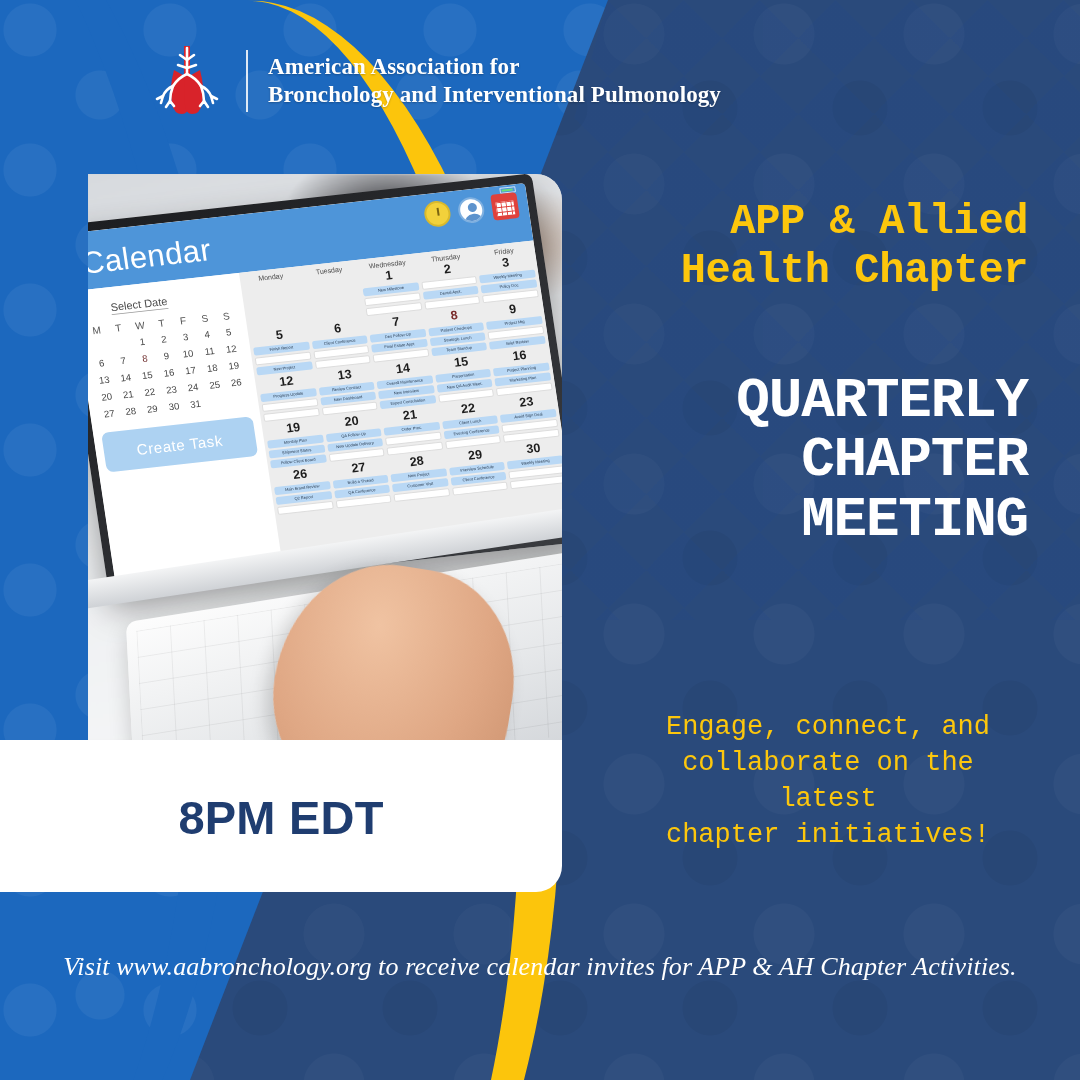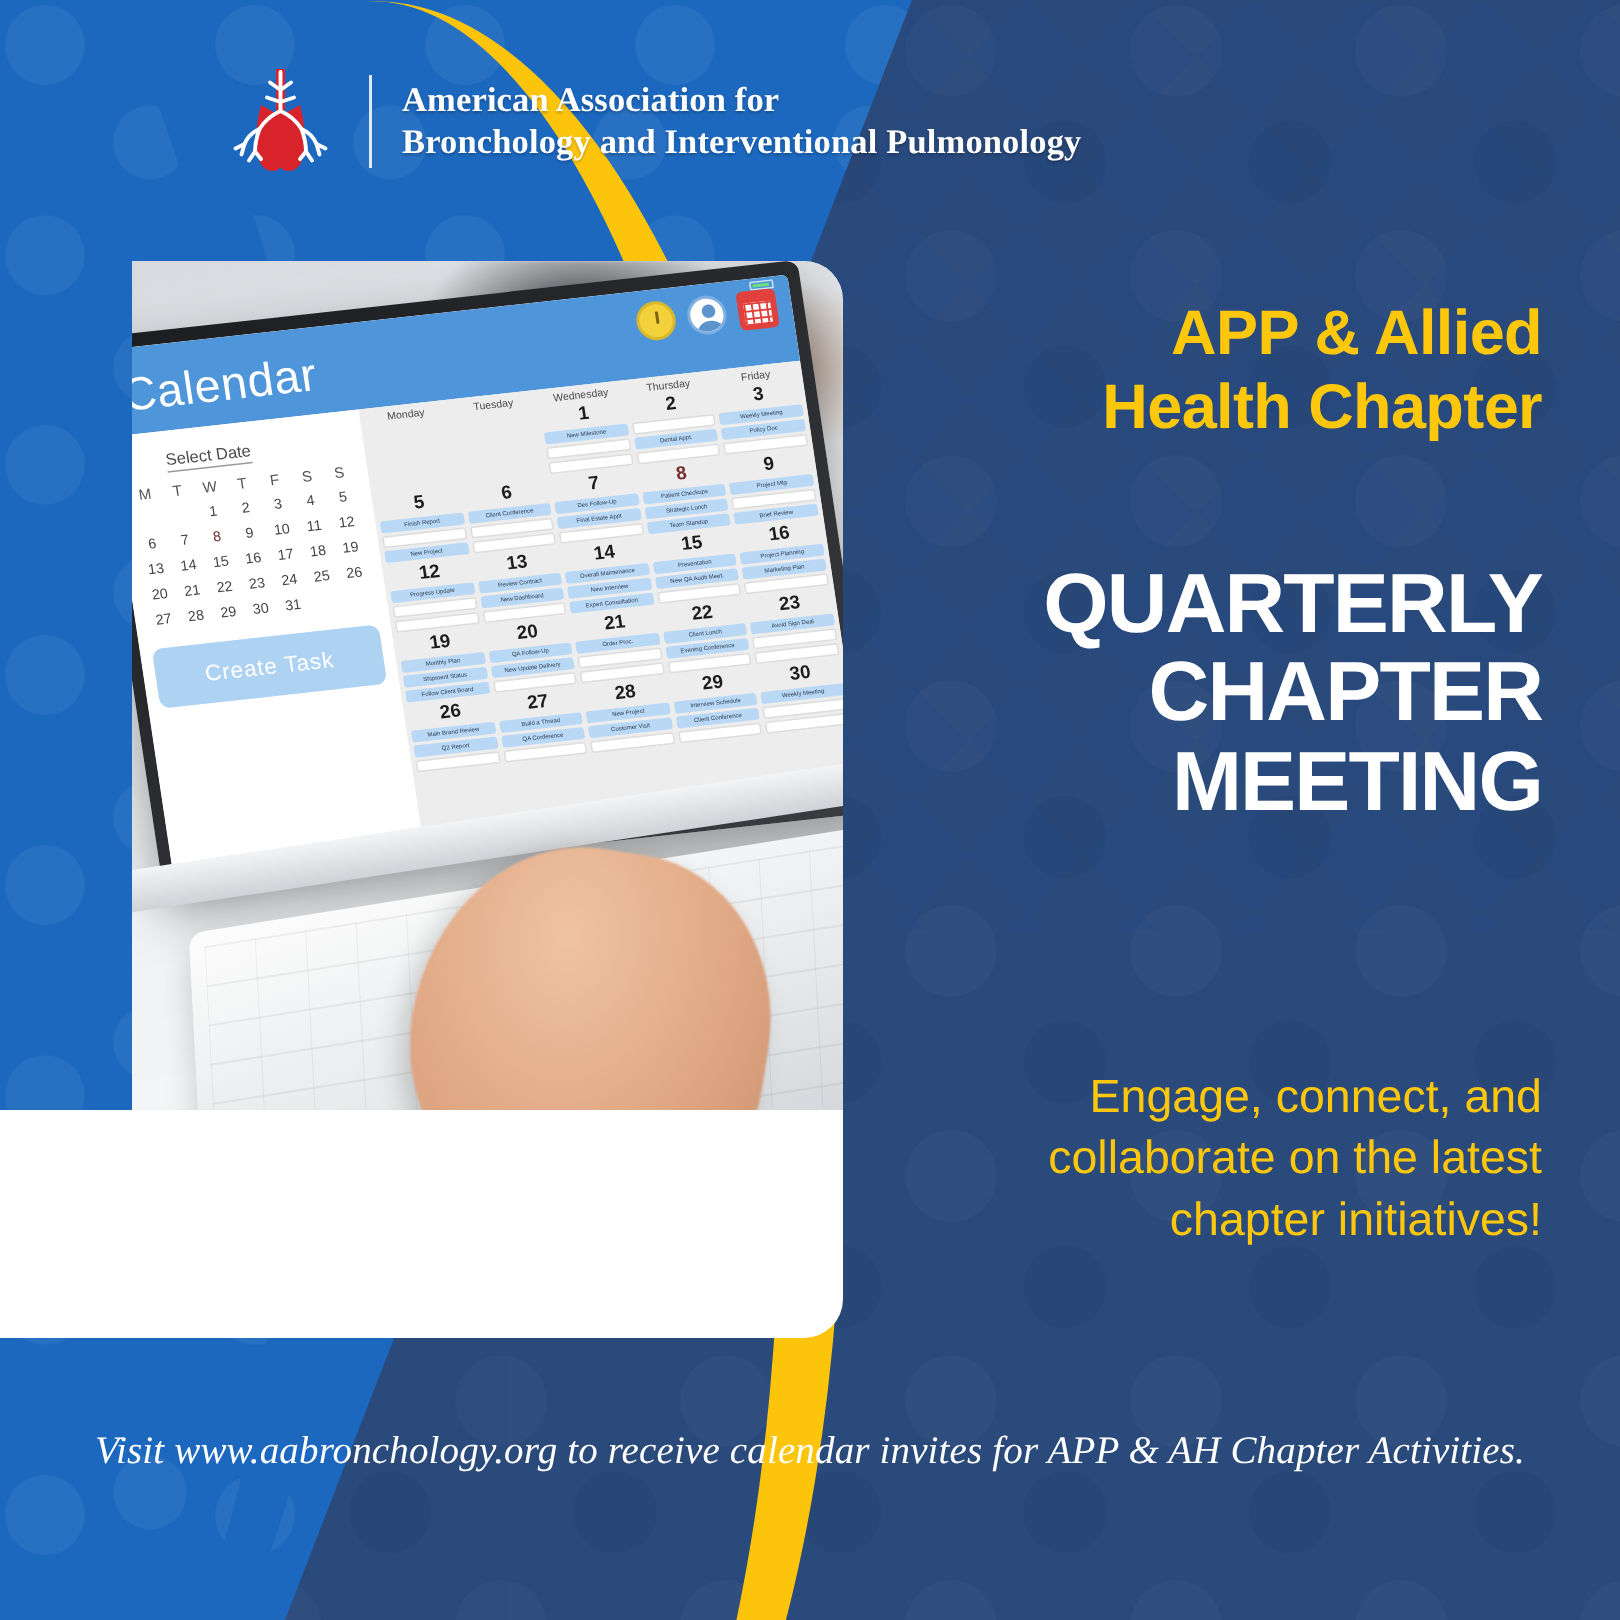--- a/index.html
+++ b/index.html
@@ -217,37 +217,37 @@
     display:flex; flex-direction:column; align-items:center; justify-content:center;
   }
   .date-line {
     color:#1F3D70; font-weight:bold; font-size:35px; letter-spacing:-.3px;
   }
   .time-line {
     color:#1F3D70; font-weight:bold; font-size:47px; letter-spacing:.2px; margin-top:2px;
   }
 
   
-  .right-col { position:absolute; left:560px; top:0; width:520px; height:844px; z-index:30; }
+  .right-col { position:absolute; left:560px; top:0; width:520px; height:844px; z-index:30;font-family:Liberation Mono, monospace; }
   .kicker {
     position:absolute; right:52px; top:198px; width:440px;
     text-align:right; color:#FDC70C;
     font-weight:bold; font-size:42px; line-height:1.16; letter-spacing:-.4px;
     white-space:pre-line;
   }
   .headline {
     position:absolute; right:52px; top:372px; width:460px;
     text-align:right; color:#FFFFFF;
     font-weight:bold; font-size:56px; line-height:1.06; letter-spacing:-1.2px;
     white-space:pre-line;
   }
   .tagline {
     position:absolute; right:52px; top:710px; width:400px;
-    text-align:right; color:#FDC70C;
-    font-size:31px; line-height:1.33; font-weight:400;
+    text-align:center; color:#FDC70C;
+    font-size:27px; line-height:1.33; font-weight:400;
     white-space:pre-line;
   }
 
   
   .footer {
     position:absolute; left:0; right:0; top:952px; text-align:center; z-index:30;
   }
   .footer span {
     color:#ffffff; font-style:italic; font-size:26px; letter-spacing:.1px;
     font-family:"Liberation Serif", serif;
@@ -533,20 +533,21 @@
 
       </div>
     </div>
 
     <div class="laptop-base"></div>
     <div class="keyboard"></div>
     <div class="hand"></div>
   </div>
 
   <div class="info-card">
+    <div class="time-line">8PM EDT</div>
   </div>
 
   <div class="right-col">
     <div class="kicker">APP &amp; Allied
 Health Chapter</div>
     <div class="headline">QUARTERLY
 CHAPTER
 MEETING</div>
     <div class="tagline">Engage, connect, and
 collaborate on the latest

